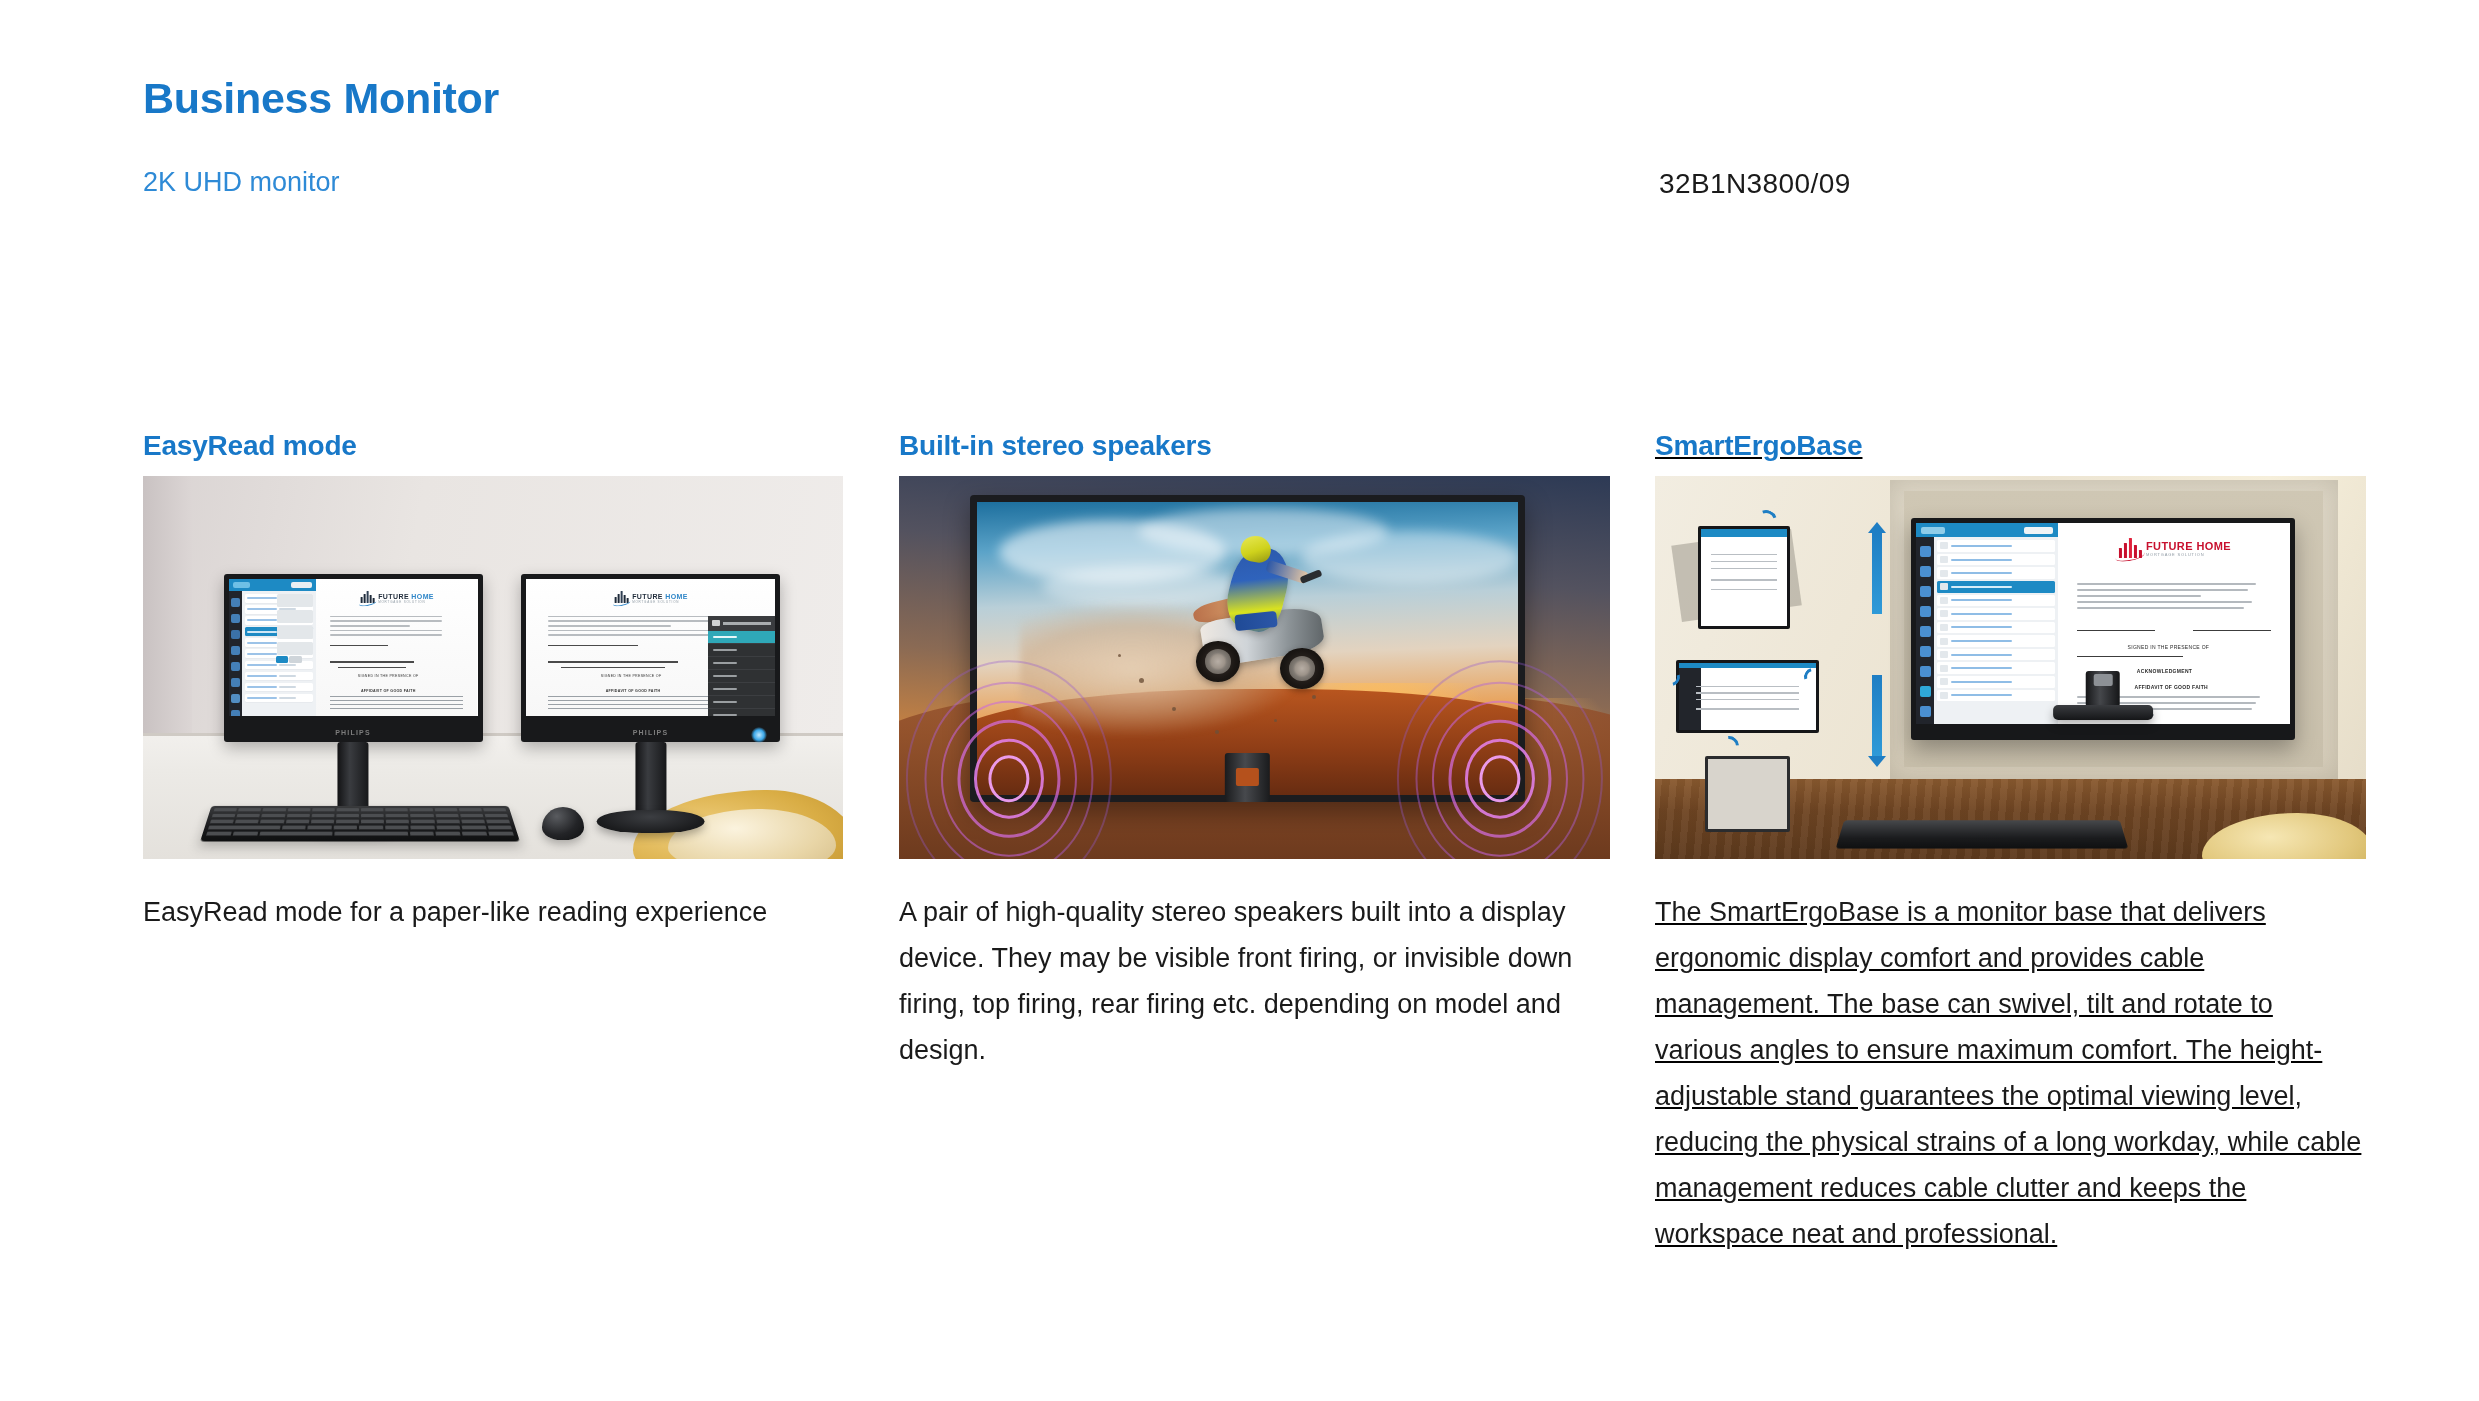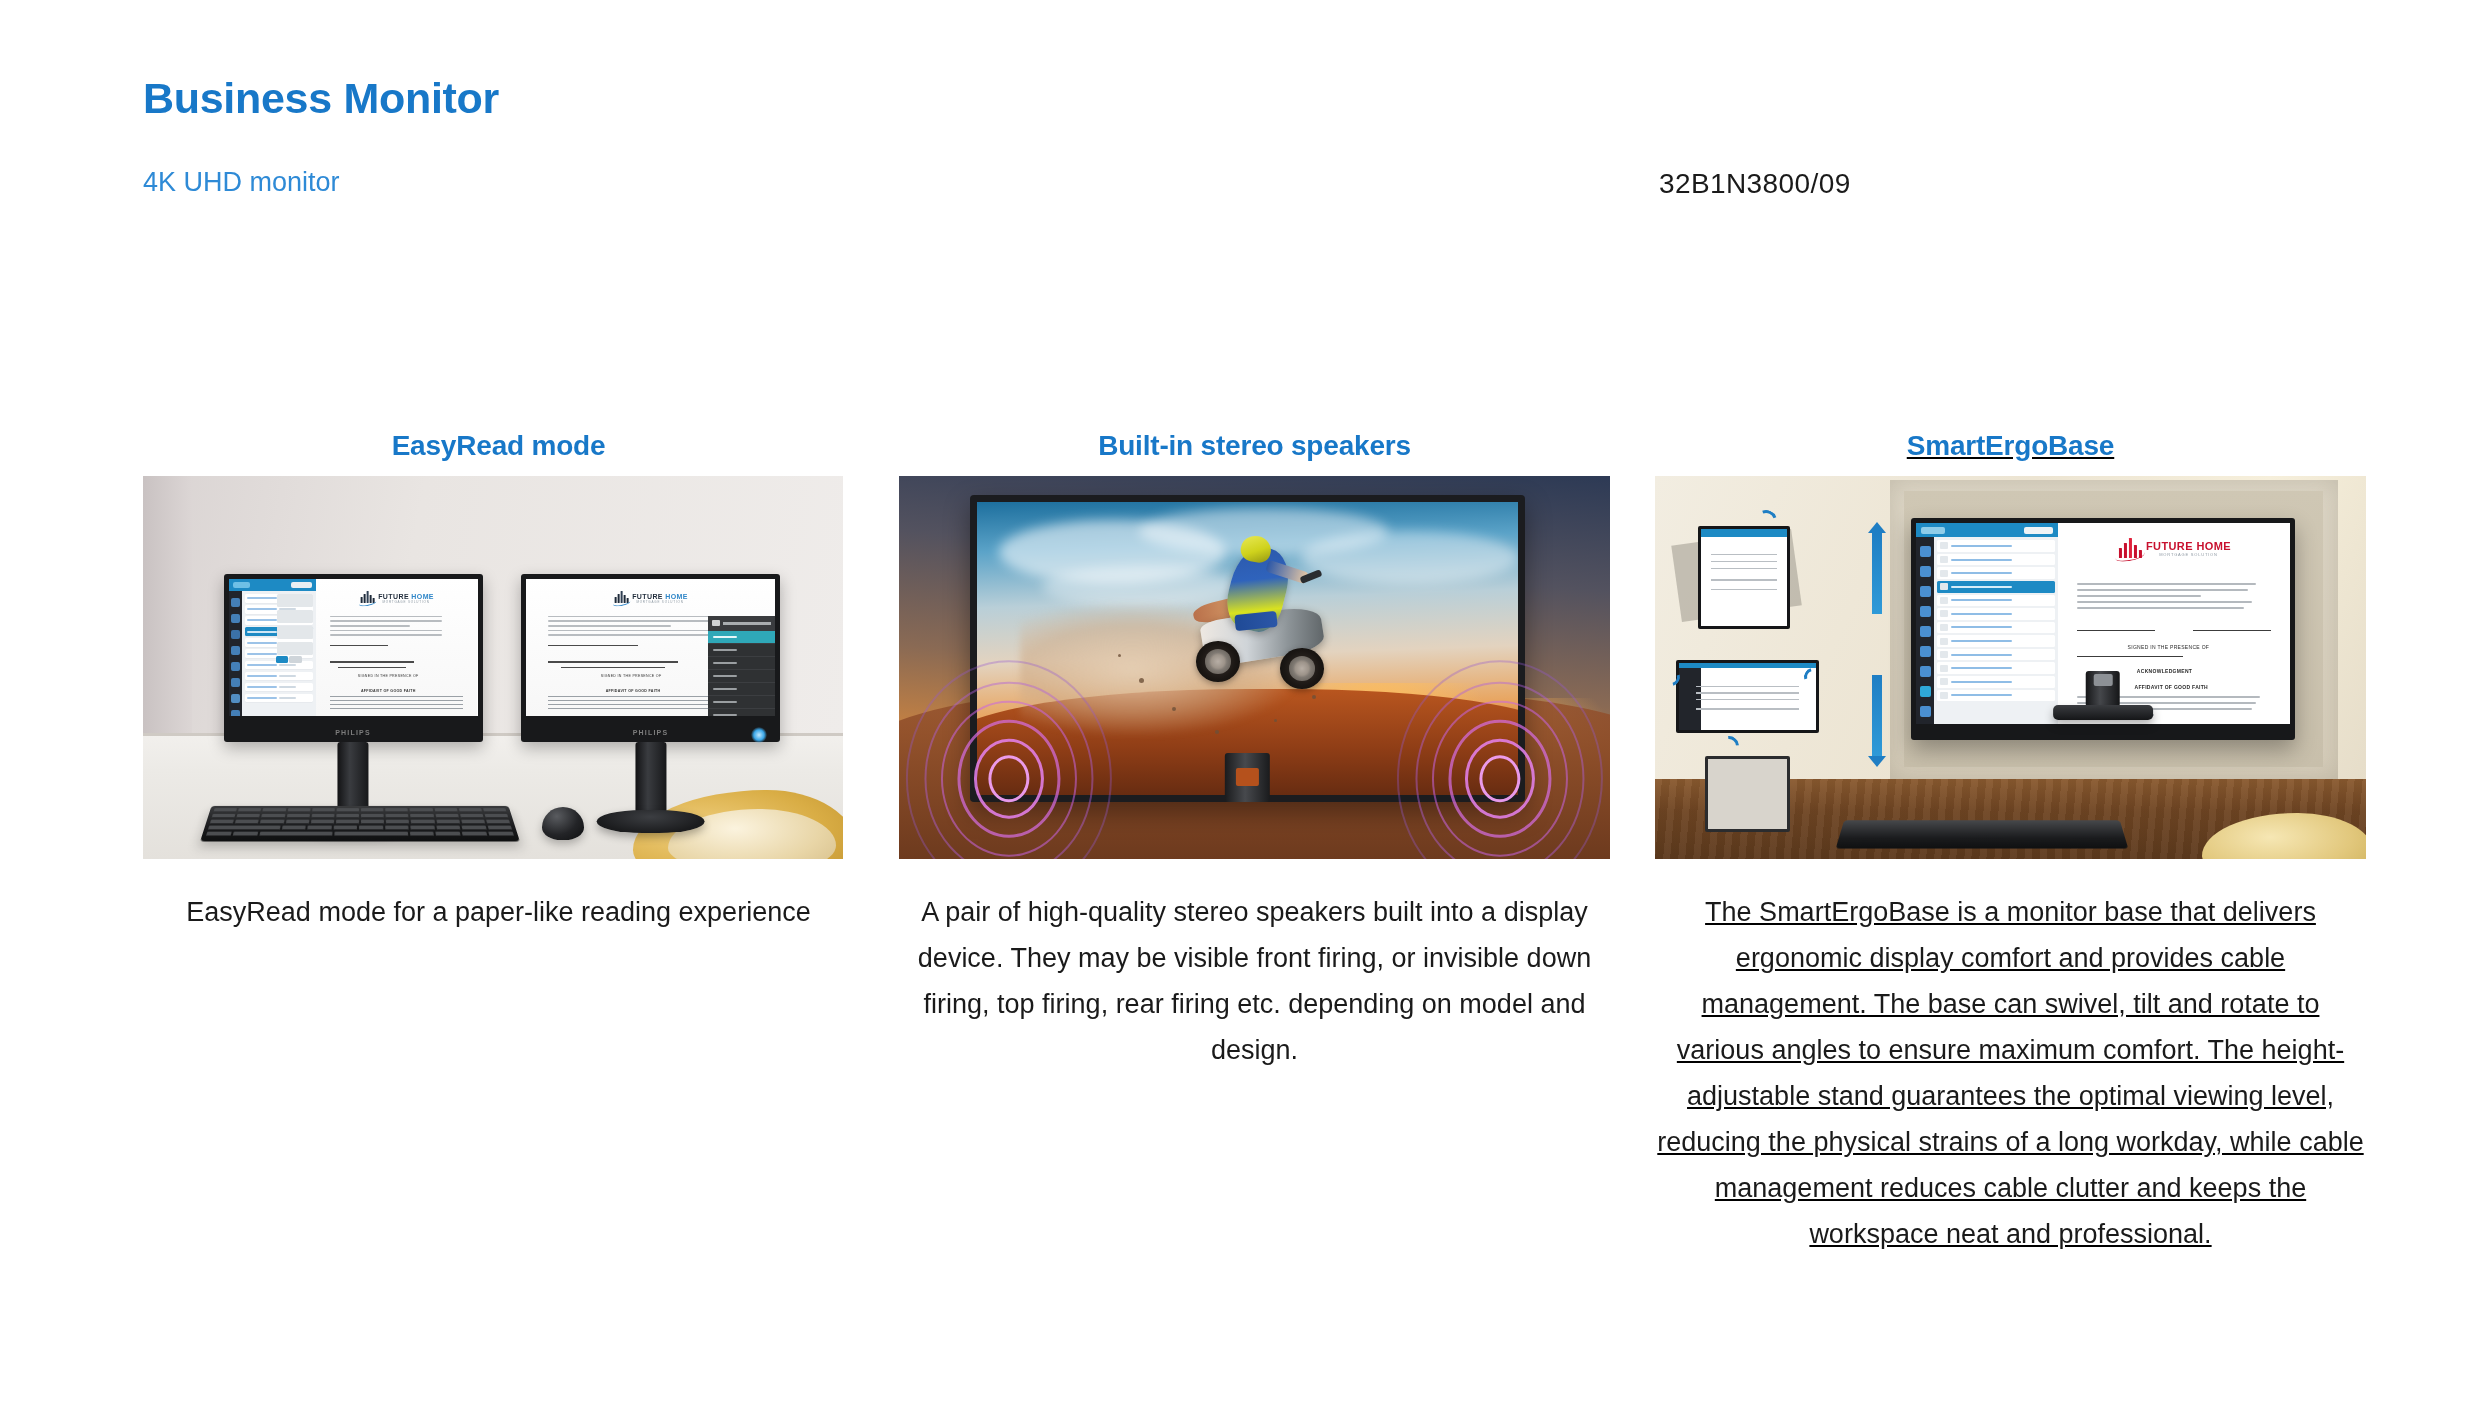--- a/index.html
+++ b/index.html
@@ -1,19 +1,19 @@
 <!DOCTYPE html>
 <html><head>
 <meta charset="utf-8">
 <style>
   * { margin:0; padding:0; box-sizing:border-box; }
   html,body { width:2479px; height:1401px; background:#ffffff; }
   body { font-family:"Liberation Sans", sans-serif; -webkit-font-smoothing:antialiased; }
 
-  .page { position:relative; width:2479px; height:1382px; background:#fff; overflow:hidden;text-align:center; }
+  .page { position:relative; width:2479px; height:1382px; background:#fff; overflow:hidden; }
 
   
   .hdr-title {
     position:absolute; left:143px; top:74px;
     font-size:43px; font-weight:bold; color:#1878c8; letter-spacing:-0.3px;
   }
   .hdr-sub {
     position:absolute; left:143px; top:167px;
     font-size:27px; font-weight:normal; color:#2e8ad6;
   }
@@ -322,21 +322,21 @@
   .sr-lines { position:absolute; left:8%; right:8%; top:30%; }
   .sr-lines span { display:block; height:2px; background:#b4b9be; margin-bottom:4px; border-radius:1px; }
   .sr-cap { position:absolute; font-size:5px; color:#2a2a2a; letter-spacing:.3px; }
 </style>
 </head>
 <body>
 
 <div class="page">
 
   <div class="hdr-title">Business Monitor</div>
-  <div class="hdr-sub">4K UHD monitor</div>
+  <div class="hdr-sub">2K UHD monitor</div>
   <div class="hdr-model">32B1N3800/09</div>
 
   <div class="col col-2">
     <div class="col-title">Built-in stereo speakers</div>
 
     <div class="col-figure f2">
       <div class="bg-sun"></div>
       <div class="bg-dune"></div>
 
       <div class="m2">

